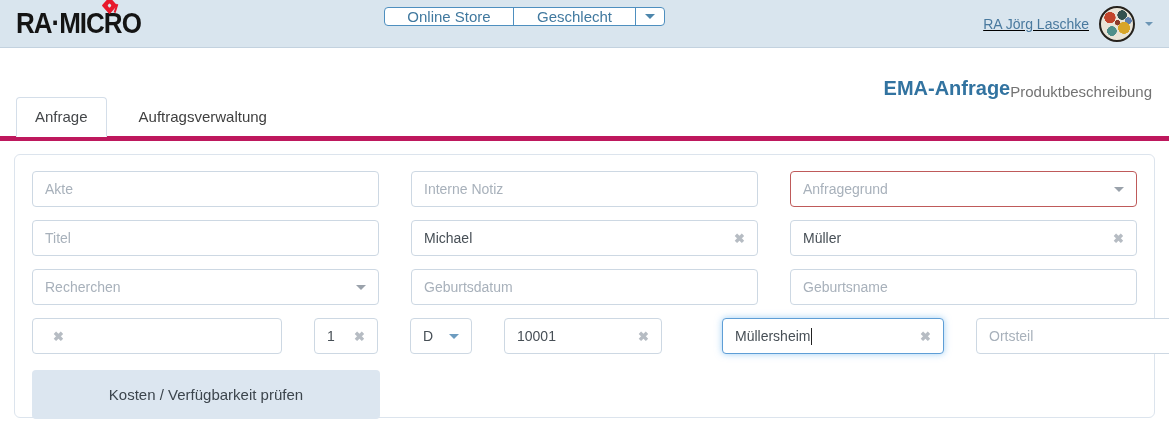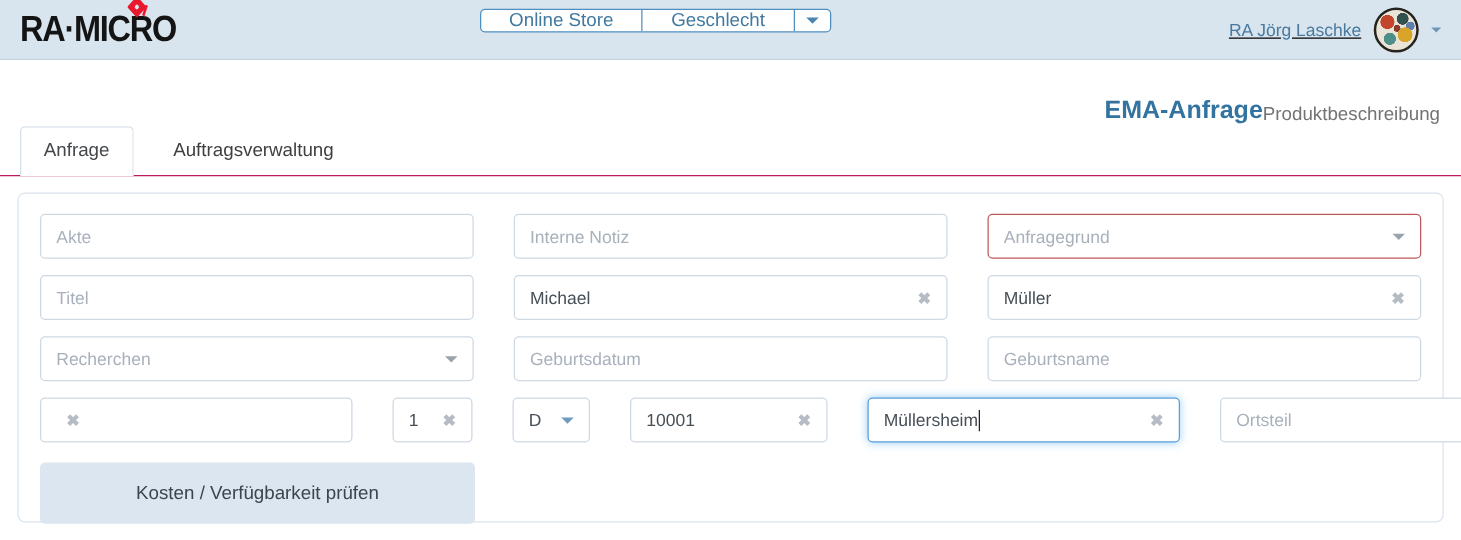--- a/index.html
+++ b/index.html
@@ -45,21 +45,21 @@
                 border-right:4px solid transparent; border-top:4px solid #6d96b5; }
 
   
   .page-head { display:flex; align-items:flex-end; justify-content:flex-end;
                padding:16px 17px 0 16px; height:52px; }
   .page-title { color:#3273a0; font-size:20px; font-weight:bold; }
   .product-link { color:#737373; font-size:15px; cursor:pointer; }
 
   
   .tabs { display:flex; align-items:flex-end; height:41px; padding-left:16px;
-          border-bottom:1px solid #be185d; }
+          border-bottom:5px solid #be185d; }
   .tab { font-size:15px; padding:10px 18px 11px; cursor:pointer; }
   .tab.active { background:#fff; color:#44474a; border:1px solid #d4dee9;
                 border-bottom:1px solid #fff; border-radius:4px 4px 0 0;
                 margin-bottom:-1px; }
   .tab.inactive { color:#404040; margin-left:14px; }
 
   
   .panel { margin:13px 14px 0; border:1px solid #dce4ed; border-radius:6px;
            background:#fff; padding:16px 17px; height:264px; }
   .grid3 { display:grid; grid-template-columns:1fr 1fr 1fr; gap:32px;
@@ -78,21 +78,21 @@
   .value-text { color:#474f56; }
   .clear { margin-left:8px; color:#b6bcc3; font-size:13px; font-weight:bold;
            cursor:pointer; line-height:1; }
   .caret-gray { width:0; height:0; border-left:5px solid transparent;
                 border-right:5px solid transparent; border-top:5px solid #9aa2ab;
                 margin-left:auto; }
   .caret-blue { width:0; height:0; border-left:5px solid transparent;
                 border-right:5px solid transparent; border-top:5px solid #6d9cc0;
                 margin-left:auto; }
   .field.error { border-color:#bf5a5a; }
-  .field.focused { border-color:#5e9ed6; box-shadow:0 0 7px rgba(82,168,236,.55); }
+  .field.focused { border-color:#5e9ed6; box-shadow:0 0 7px rgba(82,168,236,.55);margin-left:28px; }
   .text-cursor { display:inline-block; width:1px; height:17px; background:#222;
                  vertical-align:middle; margin-left:1px; }
   .spacer { flex:1; }
 
   .submit-row { margin-top:16px; }
   .submit-btn { width:348px; height:49px; background:#dce6f0; border:none;
                 border-radius:4px; color:#3c454d; font-size:15px; cursor:pointer;
                 font-family:"Liberation Sans", sans-serif; }
 </style>
 </head>

